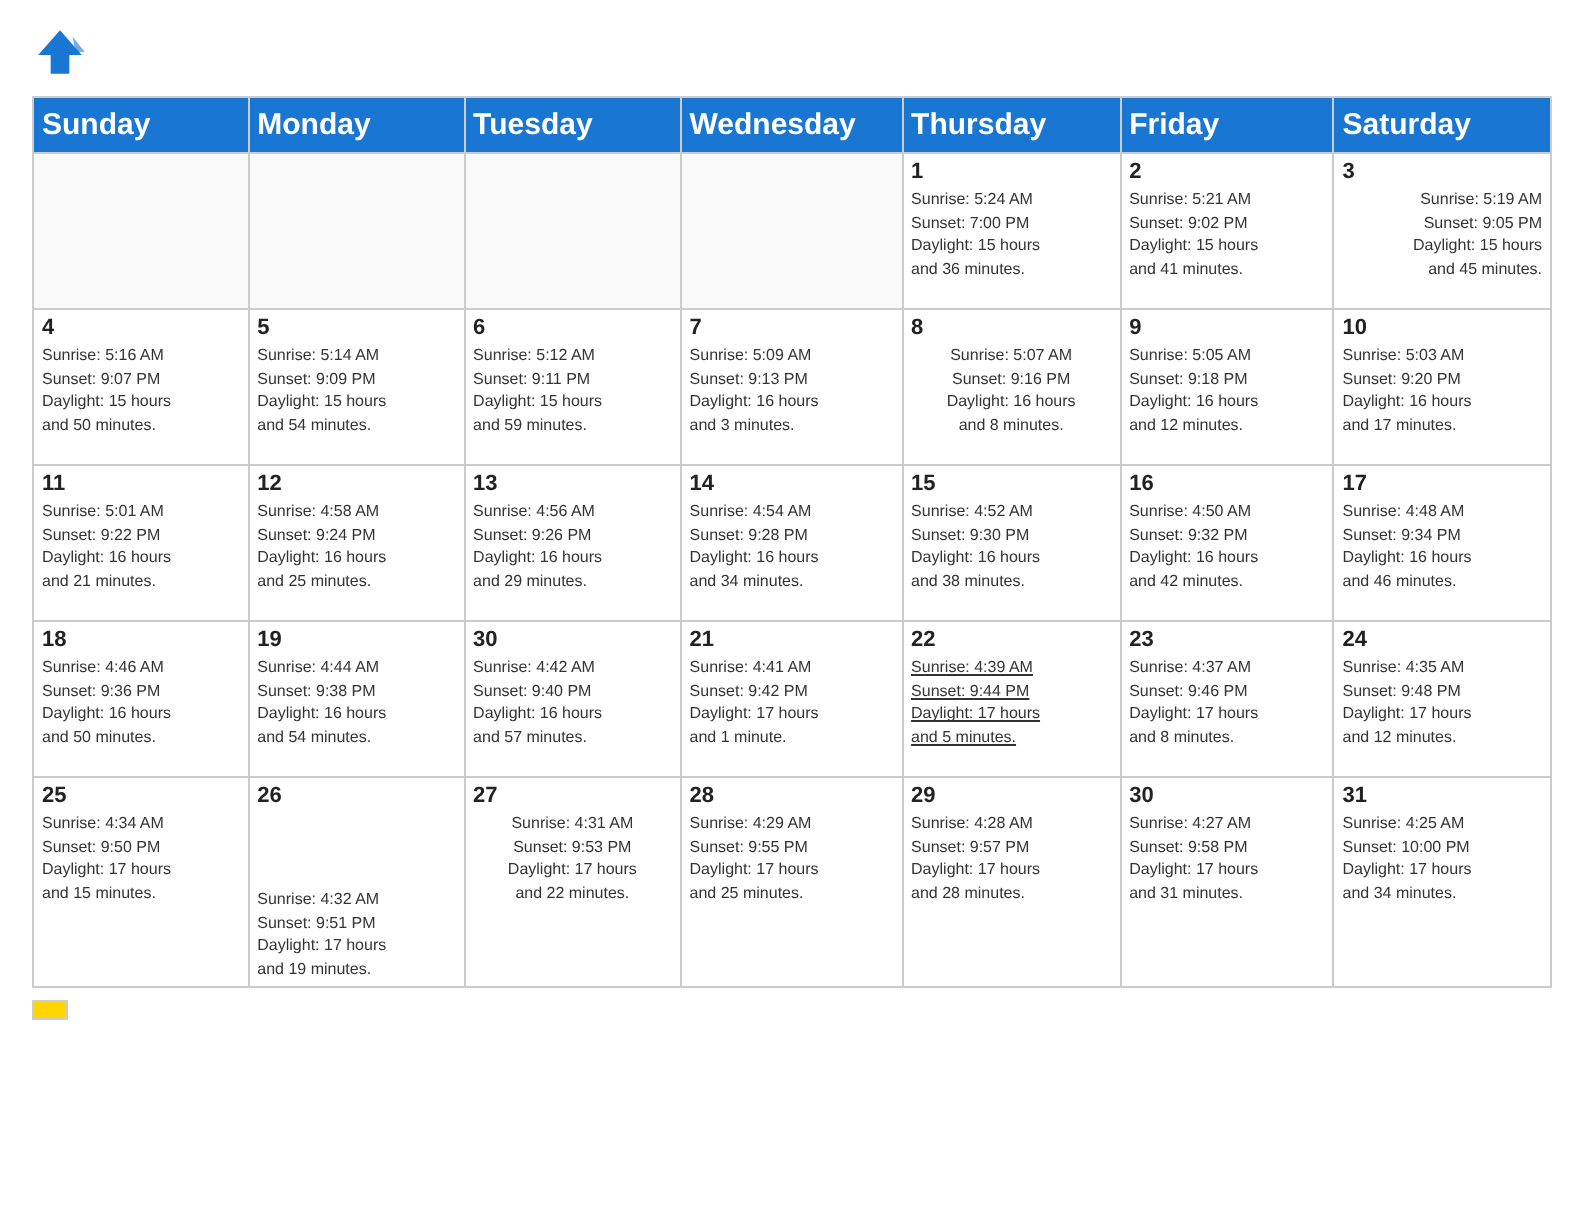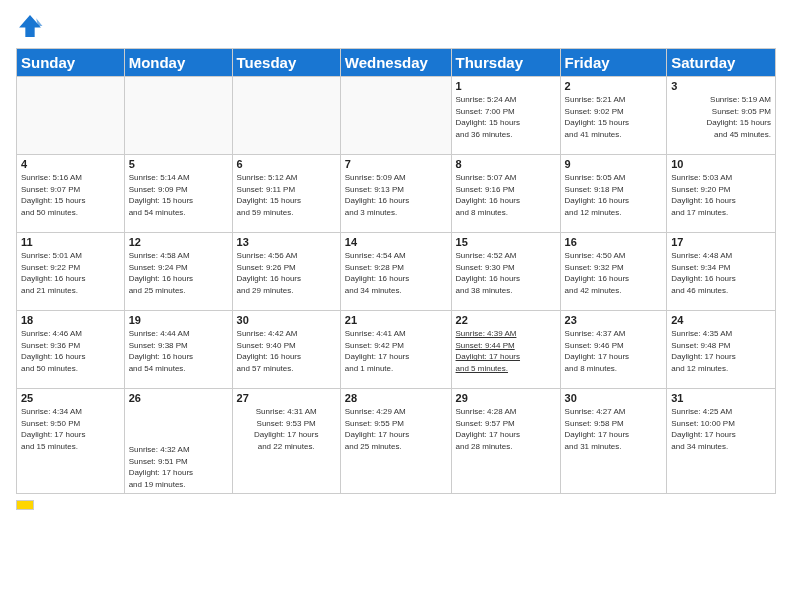--- a/index.html
+++ b/index.html
@@ -191,21 +191,21 @@
           </td>
           <td>
             <div class="day-number">7</div>
             <div class="day-info" style="white-space: pre-line;">Sunrise: 5:09 AM
 Sunset: 9:13 PM
 Daylight: 16 hours
 and 3 minutes.</div>
           </td>
           <td>
             <div class="day-number">8</div>
-            <div class="day-info" style="white-space: pre-line;">Sunrise: 5:07 AM
+            <div class="day-info" style="white-space: pre-line; text-align: center;">Sunrise: 5:07 AM
 Sunset: 9:16 PM
 Daylight: 16 hours
 and 8 minutes.</div>
           </td>
           <td>
             <div class="day-number">9</div>
             <div class="day-info" style="white-space: pre-line;">Sunrise: 5:05 AM
 Sunset: 9:18 PM
 Daylight: 16 hours
 and 12 minutes.</div>

